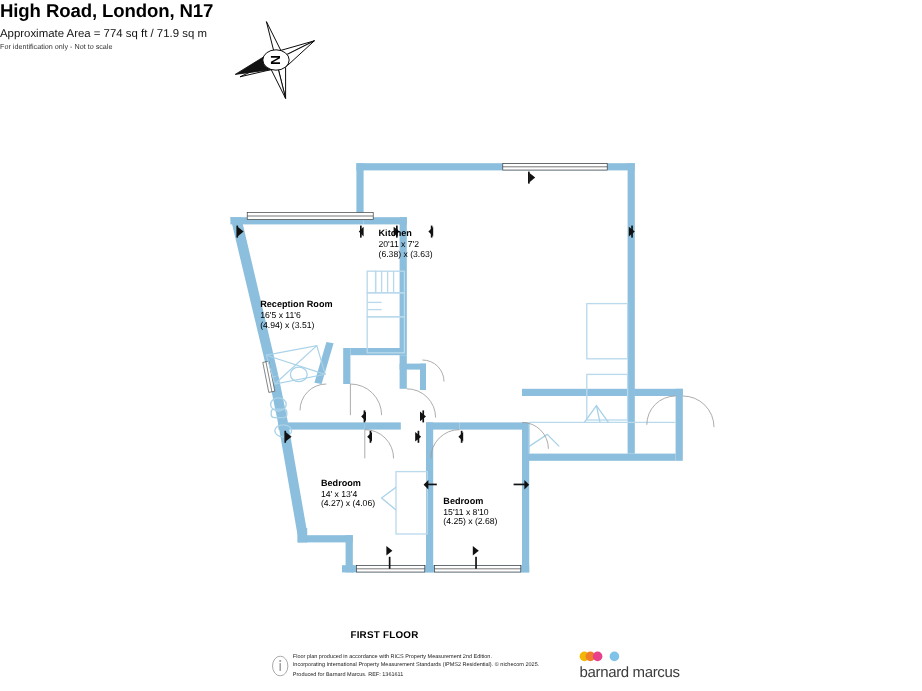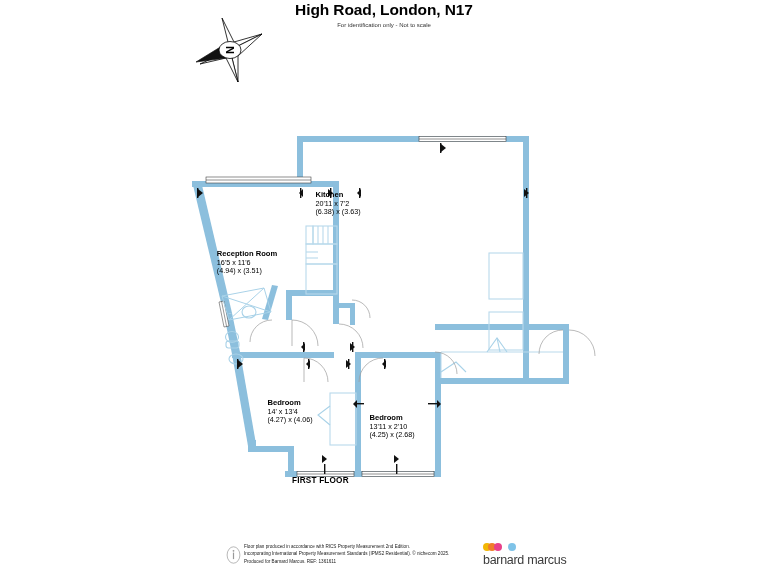--- a/index.html
+++ b/index.html
@@ -14,21 +14,21 @@
     overflow: hidden;
     font-family: "Liberation Sans", sans-serif;
     color: #000;
   }
 
   
   #header {
     position: absolute;
     left: 0; top: 0;
     width: 768px;
-    text-align: center;
+    text-align: left;
   }
   #title {
     margin: 0;
     padding-top: 1px;
     font-size: 15.5px;
     font-weight: bold;
     letter-spacing: -0.1px;
     color: #000;
   }
   #area {
@@ -90,21 +90,21 @@
   }
 
   #lbl-reception { left: 247px; top: 226px; margin-top: 24px; }
   #lbl-kitchen   { left: 338px; top: 191px; }
   #lbl-bed1      { left: 290px; top: 399px; }
   #lbl-bed2      { left: 392px; top: 414px; }
 
   #floor-label {
     position: absolute;
     left: 292px;
-    top: 476px;
+    top: 525px;
     font-size: 8.2px;
     font-weight: bold;
     letter-spacing: 0.2px;
     color: #000;
   }
 
   
   #footer {
     position: absolute;
     left: 0;
@@ -149,20 +149,21 @@
     letter-spacing: -0.3px;
     margin-top: 1px;
     font-family: "Liberation Sans", sans-serif;
   }
 </style>
 </head>
 <body>
 
 <div id="header">
   <div id="title">High Road, London, N17</div>
+  <div id="area">Approximate Area = 774 sq ft / 71.9 sq m</div>
   <div id="disclaimer">For identification only - Not to scale</div>
 </div>
 
 <div id="compass">
   <svg width="76" height="76" viewBox="0 0 76 76">
 
     <g stroke="#000" stroke-width="0.8" fill="#ffffff">
       <polygon points="38,38 30,6 42,30"></polygon>
       <polygon points="38,38 42,30 70,22"></polygon>
       <polygon points="38,38 70,22 46,44"></polygon>
@@ -378,21 +379,21 @@
 </div>
 
 <div class="room-label" id="lbl-bed1">
   <span class="room-name">Bedroom</span>
   <span class="room-dim-imp">14' x 13'4</span>
   <span class="room-dim-met">(4.27) x (4.06)</span>
 </div>
 
 <div class="room-label" id="lbl-bed2">
   <span class="room-name">Bedroom</span>
-  <span class="room-dim-imp">13'11 x 2'10</span>
+  <span class="room-dim-imp">15'11 x 8'10</span>
   <span class="room-dim-met">(4.25) x (2.68)</span>
 </div>
 
 <div id="floor-label">FIRST FLOOR</div>
 
 <div id="footer">
 
   <div id="rics-mark">
     <svg width="15" height="18" viewBox="0 0 15 18">
       <ellipse cx="7.5" cy="9" rx="6.4" ry="8.2" fill="none" stroke="#999" stroke-width="0.7"></ellipse>

